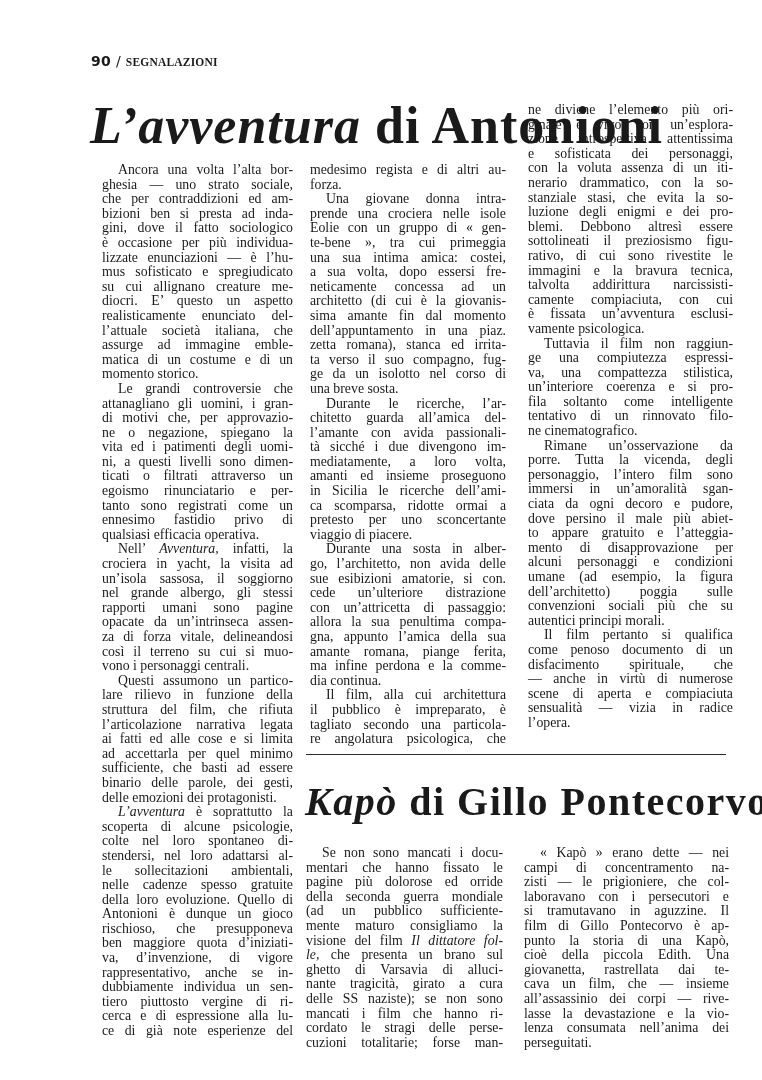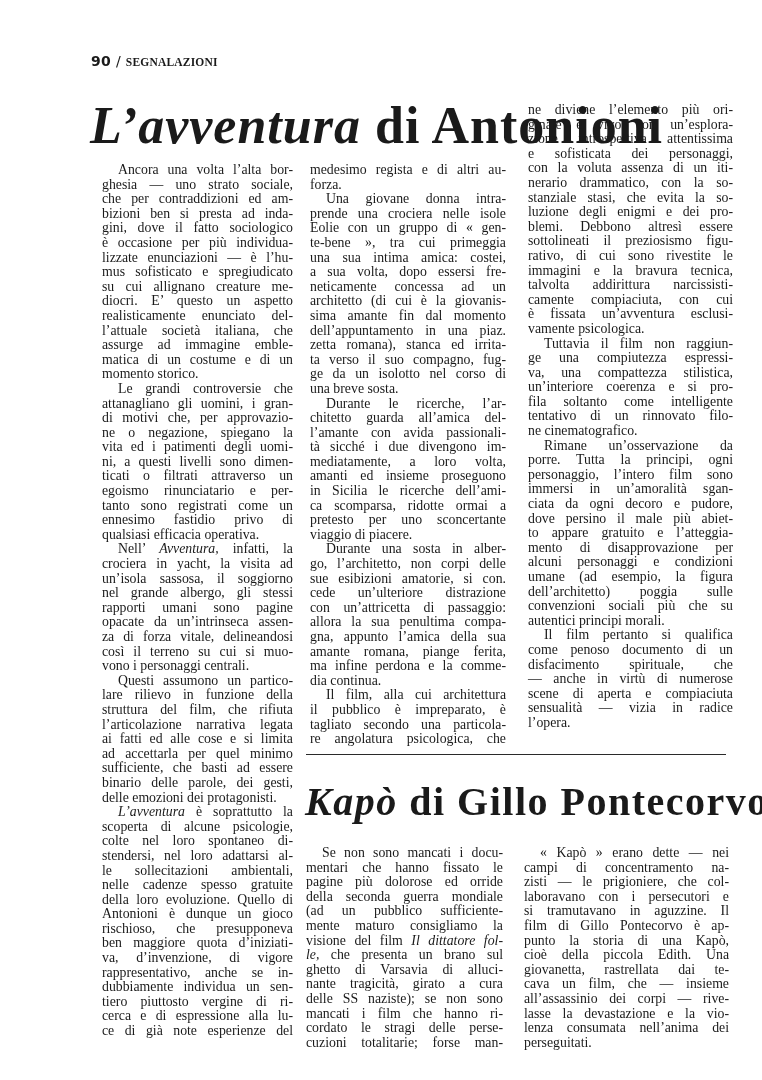--- a/index.html
+++ b/index.html
@@ -213,21 +213,21 @@
       <span class="ln">tà sicché i due divengono im-</span>
       <span class="ln">mediatamente, a loro volta,</span>
       <span class="ln">amanti ed insieme proseguono</span>
       <span class="ln">in Sicilia le ricerche dell’ami-</span>
       <span class="ln">ca scomparsa, ridotte ormai a</span>
       <span class="ln">pretesto per uno sconcertante</span>
       <span class="ln last">viaggio di piacere.</span>
     </div>
     <div>
       <span class="ln ind">Durante una sosta in alber-</span>
-      <span class="ln">go, l’architetto, non corpi delle</span>
+      <span class="ln">go, l’architetto, non avida delle</span>
       <span class="ln">sue esibizioni amatorie, si con.</span>
       <span class="ln">cede un’ulteriore distrazione</span>
       <span class="ln">con un’attricetta di passaggio:</span>
       <span class="ln">allora la sua penultima compa-</span>
       <span class="ln">gna, appunto l’amica della sua</span>
       <span class="ln">amante romana, piange ferita,</span>
       <span class="ln">ma infine perdona e la comme-</span>
       <span class="ln last">dia continua.</span>
     </div>
     <div>
@@ -260,21 +260,21 @@
       <span class="ln ind">Tuttavia il film non raggiun-</span>
       <span class="ln">ge una compiutezza espressi-</span>
       <span class="ln">va, una compattezza stilistica,</span>
       <span class="ln">un’interiore coerenza e si pro-</span>
       <span class="ln">fila soltanto come intelligente</span>
       <span class="ln">tentativo di un rinnovato filo-</span>
       <span class="ln last">ne cinematografico.</span>
     </div>
     <div>
       <span class="ln ind">Rimane un’osservazione da</span>
-      <span class="ln">porre. Tutta la principi, ogni</span>
+      <span class="ln">porre. Tutta la vicenda, degli</span>
       <span class="ln">personaggio, l’intero film sono</span>
       <span class="ln">immersi in un’amoralità sgan-</span>
       <span class="ln">ciata da ogni decoro e pudore,</span>
       <span class="ln">dove persino il male più abiet-</span>
       <span class="ln">to appare gratuito e l’atteggia-</span>
       <span class="ln">mento di disapprovazione per</span>
       <span class="ln">alcuni personaggi e condizioni</span>
       <span class="ln">umane (ad esempio, la figura</span>
       <span class="ln">dell’architetto) poggia sulle</span>
       <span class="ln">convenzioni sociali più che su</span>

